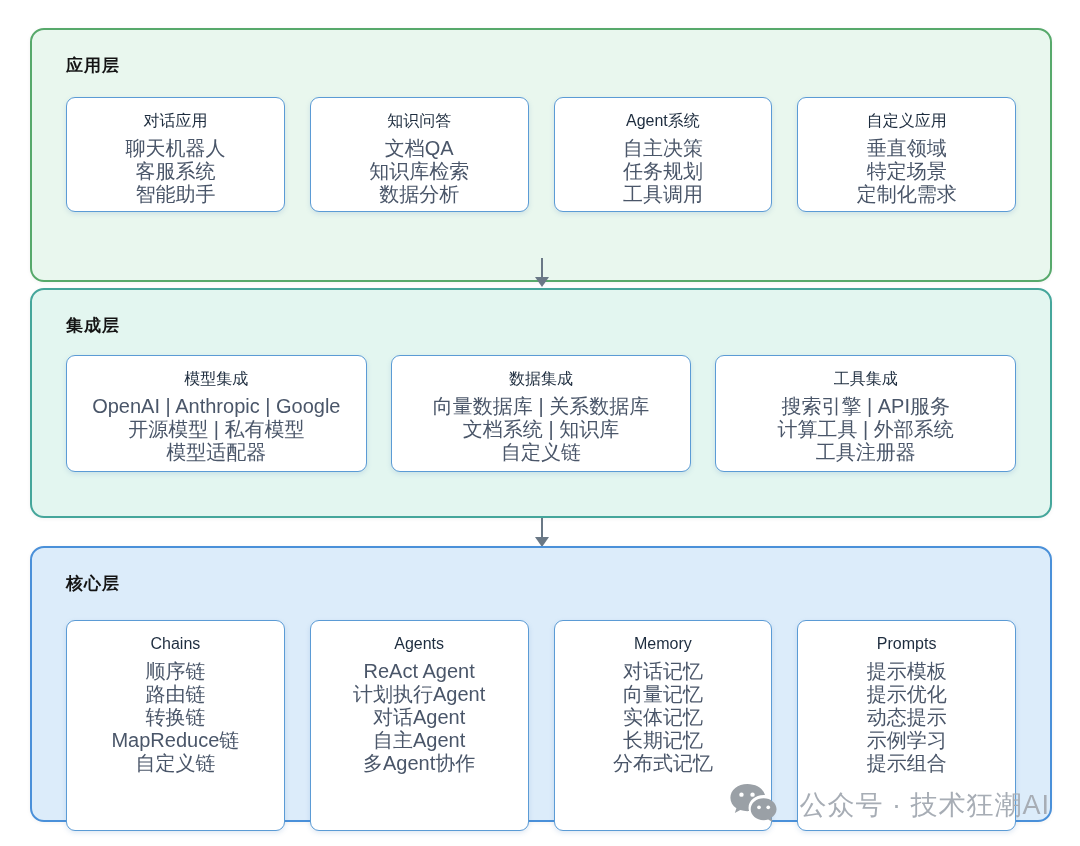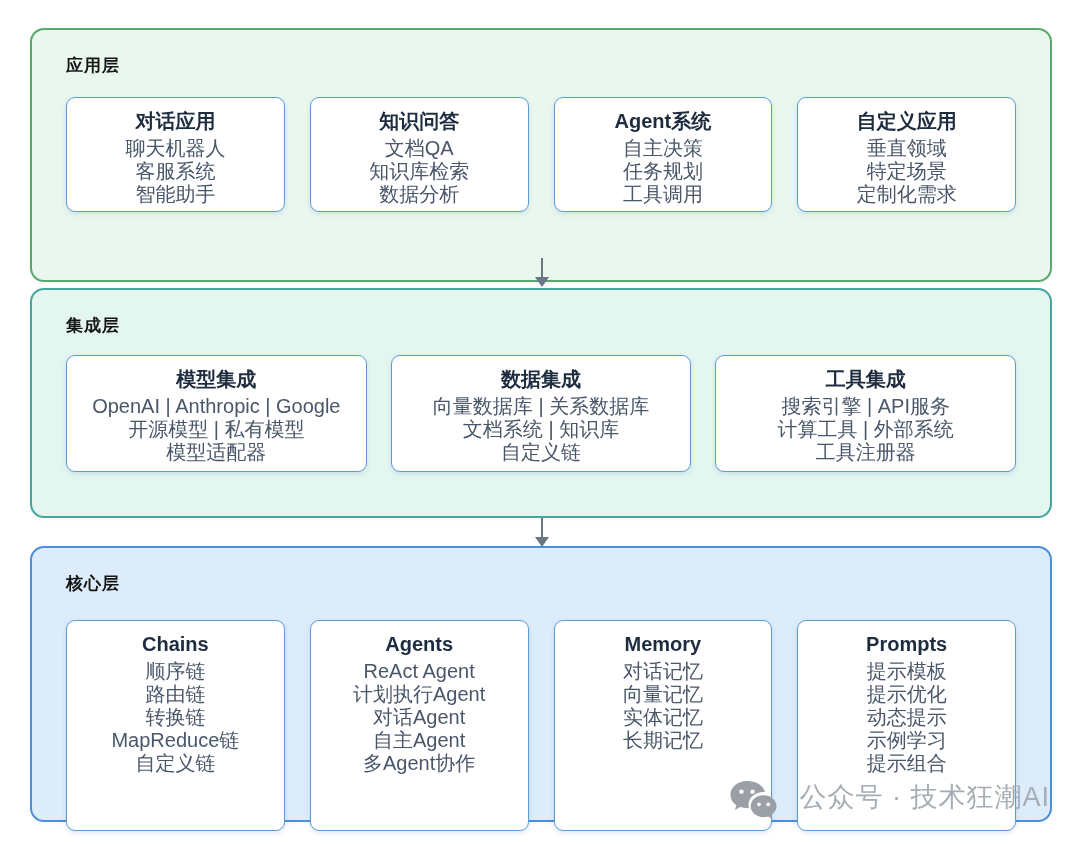--- a/index.html
+++ b/index.html
@@ -27,39 +27,39 @@
   .card{
     flex:1;box-sizing:border-box;background:#ffffff;
     border:1.5px solid var(--card-border);border-radius:9px;
     text-align:center;padding-top:12px;
     box-shadow:0 2px 5px rgba(80,130,190,0.18);
   }
   .layer-0 .card{height:115px;}
   .layer-1 .card{height:117px;}
   .layer-2 .card{height:211px;}
   .card-title{
-    font-size:20px;font-weight:bold;color:var(--card-title-color);
+    font-size:16px;font-weight:normal;color:var(--card-title-color);
     line-height:22px;margin-bottom:5px;
   }
   .card-item{font-size:20px;color:var(--card-item-color);line-height:23px;}
   .arrow{position:absolute;left:534px;width:16px;}
   .arrow-1{top:258px;height:30px;}
   .arrow-2{top:518px;height:28px;}
   .arrow .shaft{
     position:absolute;left:7px;top:0;width:2px;height:20px;
     background:var(--arrow-color);
   }
   .arrow .head{
     position:absolute;left:1px;top:19px;width:0;height:0;
     border-left:7px solid transparent;border-right:7px solid transparent;
     border-top:10px solid var(--arrow-color);
   }
   .watermark{
     position:absolute;top:779px;right:30px;height:44px;
-    display:flex;align-items:flex-start;gap:22px;
+    display:flex;align-items:flex-end;gap:22px;
     color:var(--watermark-color);font-size:27px;letter-spacing:1px;
     z-index:5;
   }
   .watermark svg{width:48px;height:41px;display:block;}
 </style>
 </head>
 <body>
 
 <div class="canvas">
 
@@ -145,20 +145,21 @@
           <div class="card-item">对话Agent</div>
           <div class="card-item">自主Agent</div>
           <div class="card-item">多Agent协作</div>
         </div>
         <div class="card">
           <div class="card-title">Memory</div>
           <div class="card-item">对话记忆</div>
           <div class="card-item">向量记忆</div>
           <div class="card-item">实体记忆</div>
           <div class="card-item">长期记忆</div>
+          <div class="card-item">分布式记忆</div>
         </div>
         <div class="card">
           <div class="card-title">Prompts</div>
           <div class="card-item">提示模板</div>
           <div class="card-item">提示优化</div>
           <div class="card-item">动态提示</div>
           <div class="card-item">示例学习</div>
           <div class="card-item">提示组合</div>
         </div>
       </div>

